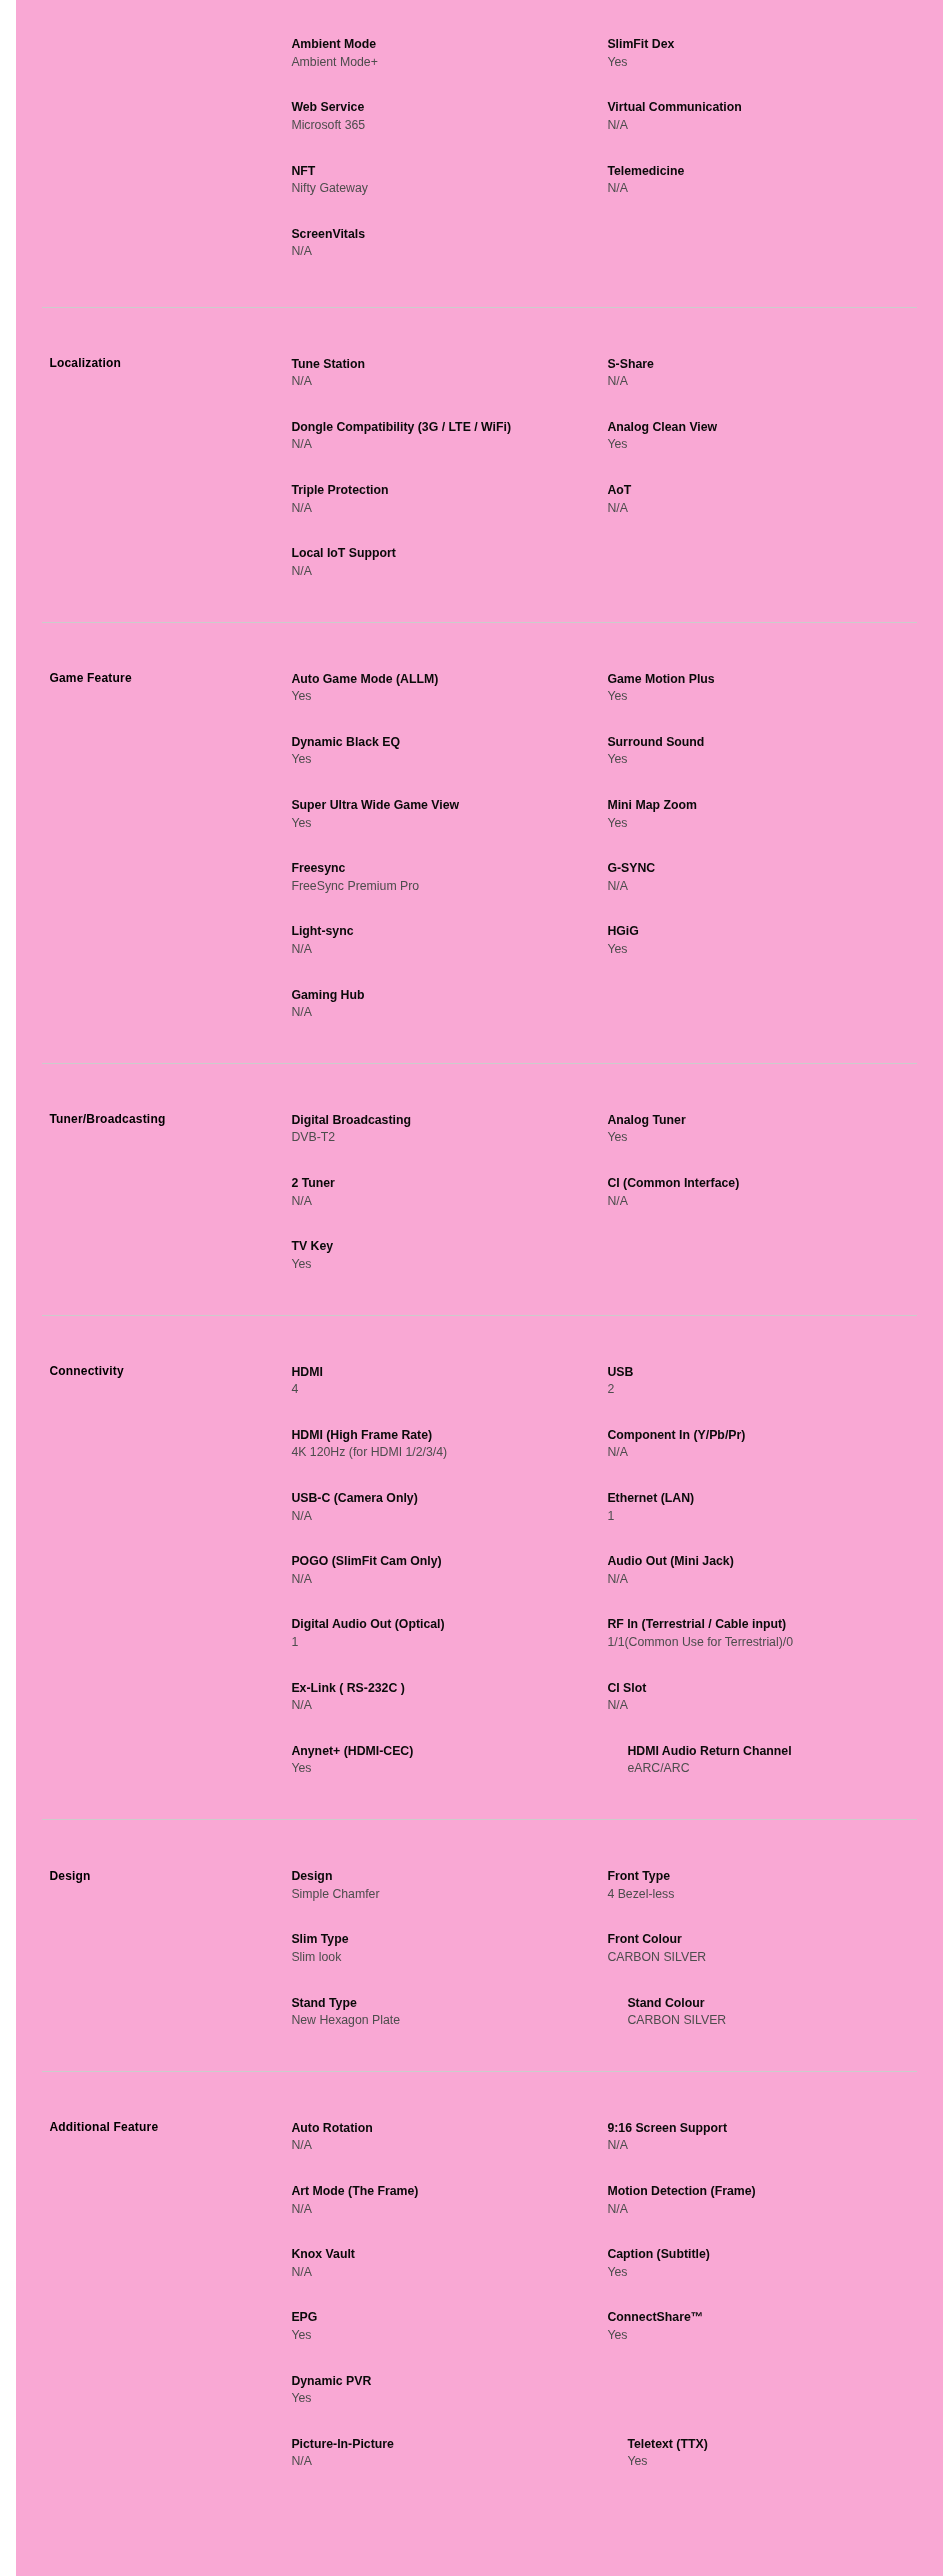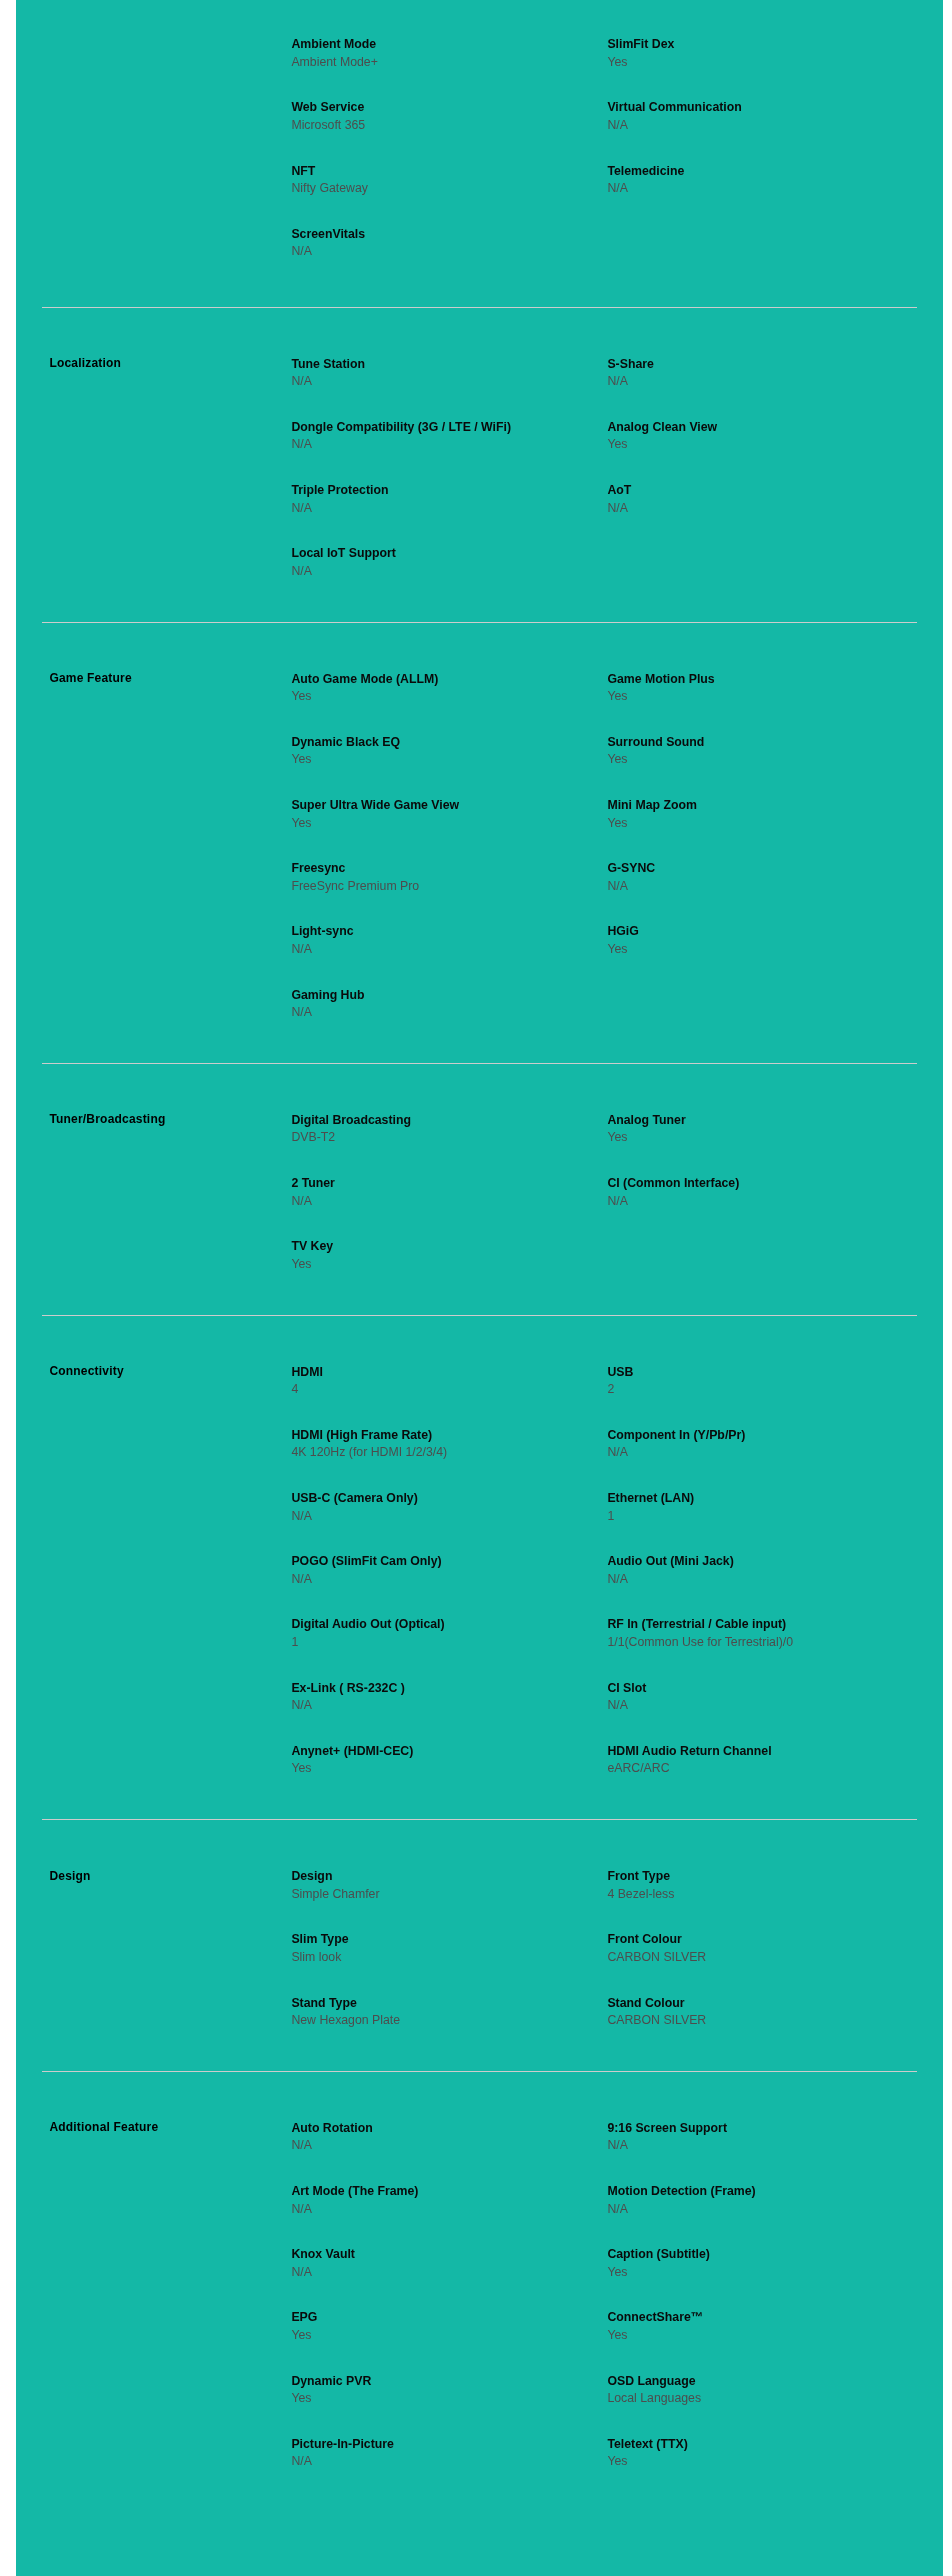--- a/index.html
+++ b/index.html
@@ -7,21 +7,21 @@
     width: 952px;
     height: 2576px;
     overflow: hidden;
     background: #ffffff;
     font-family: "Liberation Sans", sans-serif;
     -webkit-font-smoothing: antialiased;
   }
   .panel {
     margin: 0 8.8px 0 16px;      
     min-height: 2576px;
-    background: #14b8a6;
+    background: #f9a8d4;
     padding: 0 26.4px;
     box-sizing: border-box;
   }
   .spec-section {
     display: flex;
     align-items: flex-start;
     border-top: 1.8px solid #cccccc;
     padding: 48px 0 13.2px;
   }
   .spec-section.first {
@@ -38,21 +38,21 @@
     line-height: 21px;
     font-weight: 700;
     color: #000000;
     letter-spacing: 0.2px;
   }
   .section-rows { flex: 1 1 auto; }
   .spec-row {
     display: flex;
     margin-bottom: 28px;
   }
-  .spec-row:last-child { margin-bottom: 28px; }
+  .spec-row:last-child { margin-bottom: 28px; gap: 20px; }
   .spec-row.cut {
     height: 5.3px;
     overflow: hidden;
     margin-bottom: 31px;
   }
   .spec-row.cut .spec-cell { margin-top: -30px; }
   .spec-cell {
     width: 316px;
     min-width: 316px;
     box-sizing: border-box;
@@ -428,24 +428,20 @@
     <div class="spec-cell">
       <div class="spec-label">ConnectShare™</div>
       <div class="spec-value">Yes</div>
     </div>
   </div>
           <div class="spec-row">
     <div class="spec-cell">
       <div class="spec-label">Dynamic PVR</div>
       <div class="spec-value">Yes</div>
     </div>
-    <div class="spec-cell">
-      <div class="spec-label">OSD Language</div>
-      <div class="spec-value">Local Languages</div>
-    </div>
   </div>
           <div class="spec-row">
     <div class="spec-cell">
       <div class="spec-label">Picture-In-Picture</div>
       <div class="spec-value">N/A</div>
     </div>
     <div class="spec-cell">
       <div class="spec-label">Teletext (TTX)</div>
       <div class="spec-value">Yes</div>
     </div>

